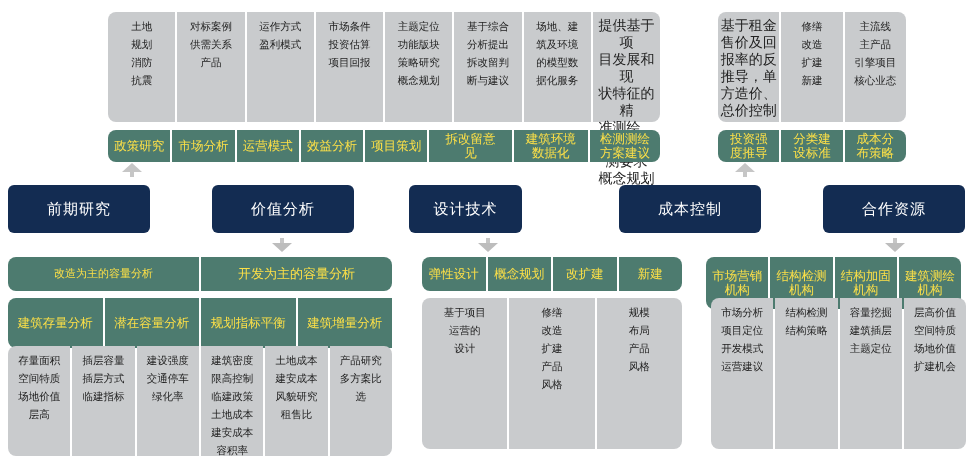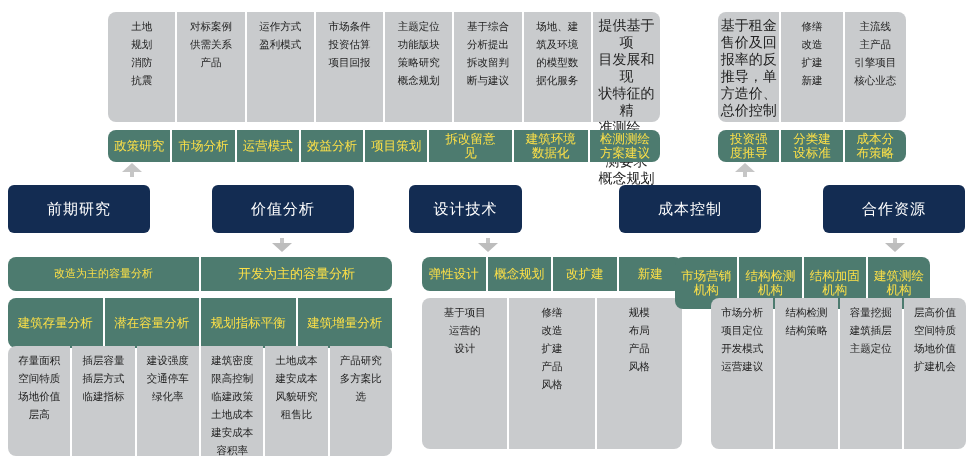--- a/index.html
+++ b/index.html
@@ -204,21 +204,21 @@
       <span class="line">风格</span>
     </div>
   <div class="grey rr">
       <span class="line">规模</span>
       <span class="line">布局</span>
       <span class="line">产品</span>
       <span class="line">风格</span>
     </div>
 </div>
 
-<div class="row" style="left:675px;top:257px;width:255px;height:52px">
+<div class="row" style="left:706px;top:257px;width:255px;height:52px">
   <div class="teal rl" style="padding:0 6px">市场营销机构</div>
   <div class="teal" style="padding:0 6px">结构检测机构</div>
   <div class="teal" style="padding:0 6px">结构加固机构</div>
   <div class="teal rr" style="padding:0 6px">建筑测绘机构</div>
 </div>
 <div class="row" style="left:711px;top:298px;width:255px;height:151px">
   <div class="grey rl">
       <span class="line">市场分析</span>
       <span class="line">项目定位</span>
       <span class="line">开发模式</span>

